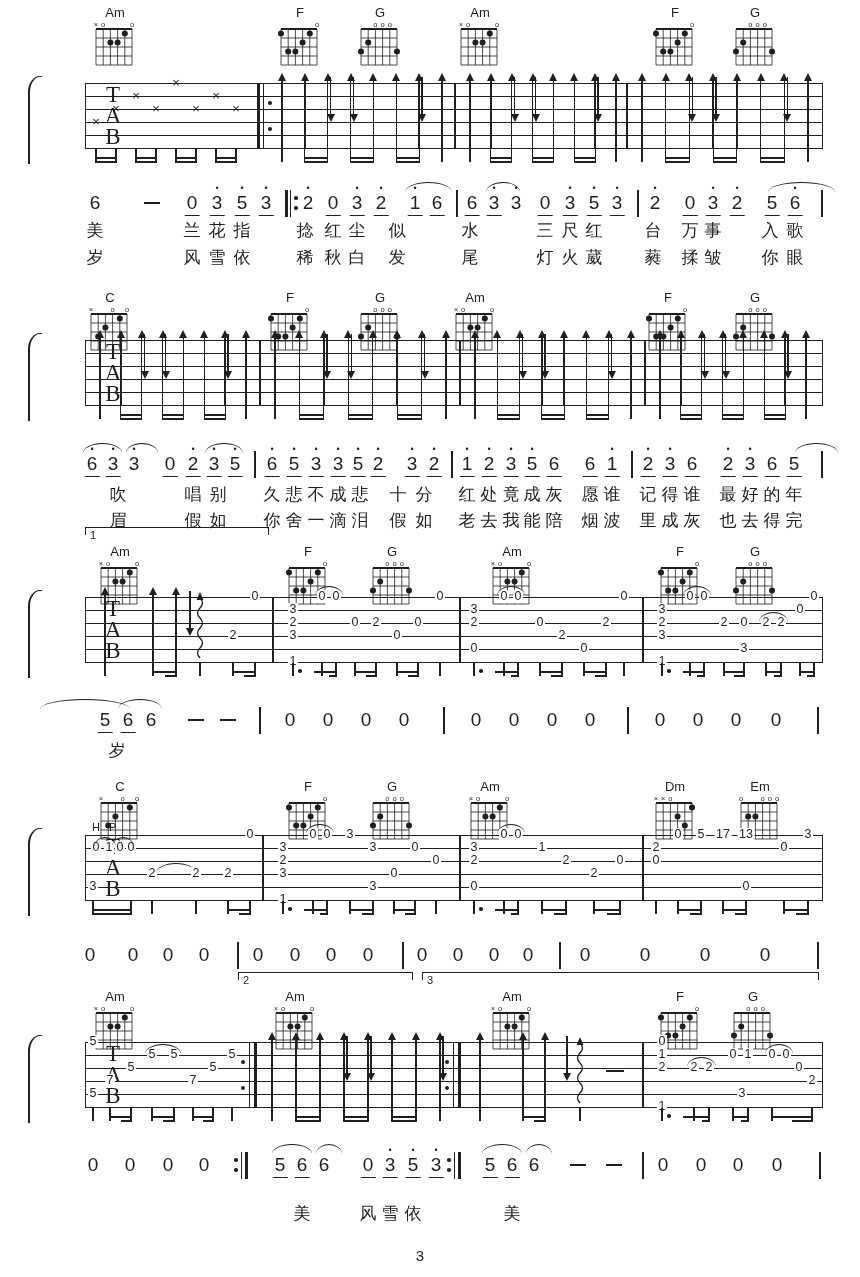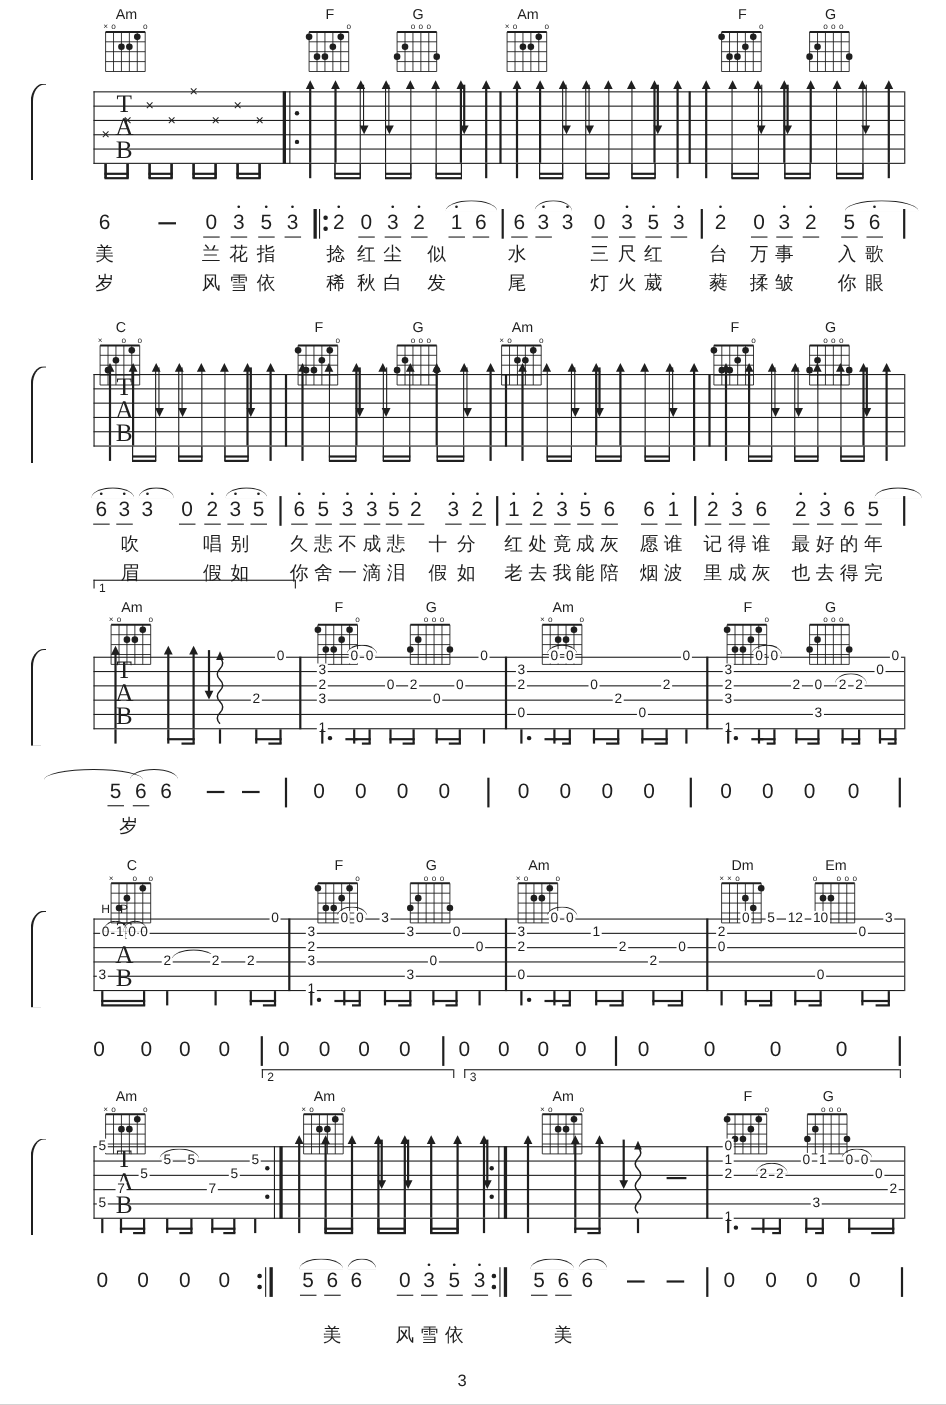--- a/index.html
+++ b/index.html
@@ -1086,22 +1086,22 @@
     <div class="abs ink" style="left: 642.4px; top: 835px; width: 1.2px; height: 66px; background: rgb(31, 31, 31);"></div>
     <div class="abs fret" style="left: 656px; top: 848px;">2</div>
     <div class="abs fret" style="left: 656px; top: 861px;">0</div>
     <div class="abs ink" style="left: 655.4px; top: 901px; width: 1.2px; height: 13px; background: rgb(31, 31, 31);"></div>
     <div class="abs fret" style="left: 678px; top: 835px;">0</div>
     <div class="abs fret" style="left: 701px; top: 835px;">5</div>
     <div class="abs ink" style="left: 677.4px; top: 901px; width: 1.2px; height: 13px; background: rgb(31, 31, 31);"></div>
     <div class="abs ink" style="left: 700.4px; top: 901px; width: 1.2px; height: 13px; background: rgb(31, 31, 31);"></div>
     <div class="abs ink" style="left: 677.4px; top: 909px; width: 24.2px; height: 2px; background: rgb(31, 31, 31);"></div>
     <div class="abs ink" style="left: 689.5px; top: 913px; width: 12.1px; height: 2px; background: rgb(31, 31, 31);"></div>
-    <div class="abs fret" style="left: 723px; top: 835px;">12</div>
-    <div class="abs fret" style="left: 746px; top: 835px;">10</div>
+    <div class="abs fret" style="left: 723px; top: 835px;">17</div>
+    <div class="abs fret" style="left: 746px; top: 835px;">13</div>
     <div class="abs fret" style="left: 746px; top: 887px;">0</div>
     <div class="abs ink" style="left: 722.4px; top: 901px; width: 1.2px; height: 13px; background: rgb(31, 31, 31);"></div>
     <div class="abs ink" style="left: 745.4px; top: 901px; width: 1.2px; height: 13px; background: rgb(31, 31, 31);"></div>
     <div class="abs ink" style="left: 722.4px; top: 909px; width: 24.2px; height: 2px; background: rgb(31, 31, 31);"></div>
     <div class="abs ink" style="left: 734.5px; top: 913px; width: 12.1px; height: 2px; background: rgb(31, 31, 31);"></div>
     <div class="abs fret" style="left: 784px; top: 848px;">0</div>
     <div class="abs fret" style="left: 808px; top: 835px;">3</div>
     <div class="abs ink" style="left: 783.4px; top: 901px; width: 1.2px; height: 13px; background: rgb(31, 31, 31);"></div>
     <div class="abs ink" style="left: 807.4px; top: 901px; width: 1.2px; height: 13px; background: rgb(31, 31, 31);"></div>
     <div class="abs ink" style="left: 783.4px; top: 909px; width: 25.2px; height: 2px; background: rgb(31, 31, 31);"></div>

